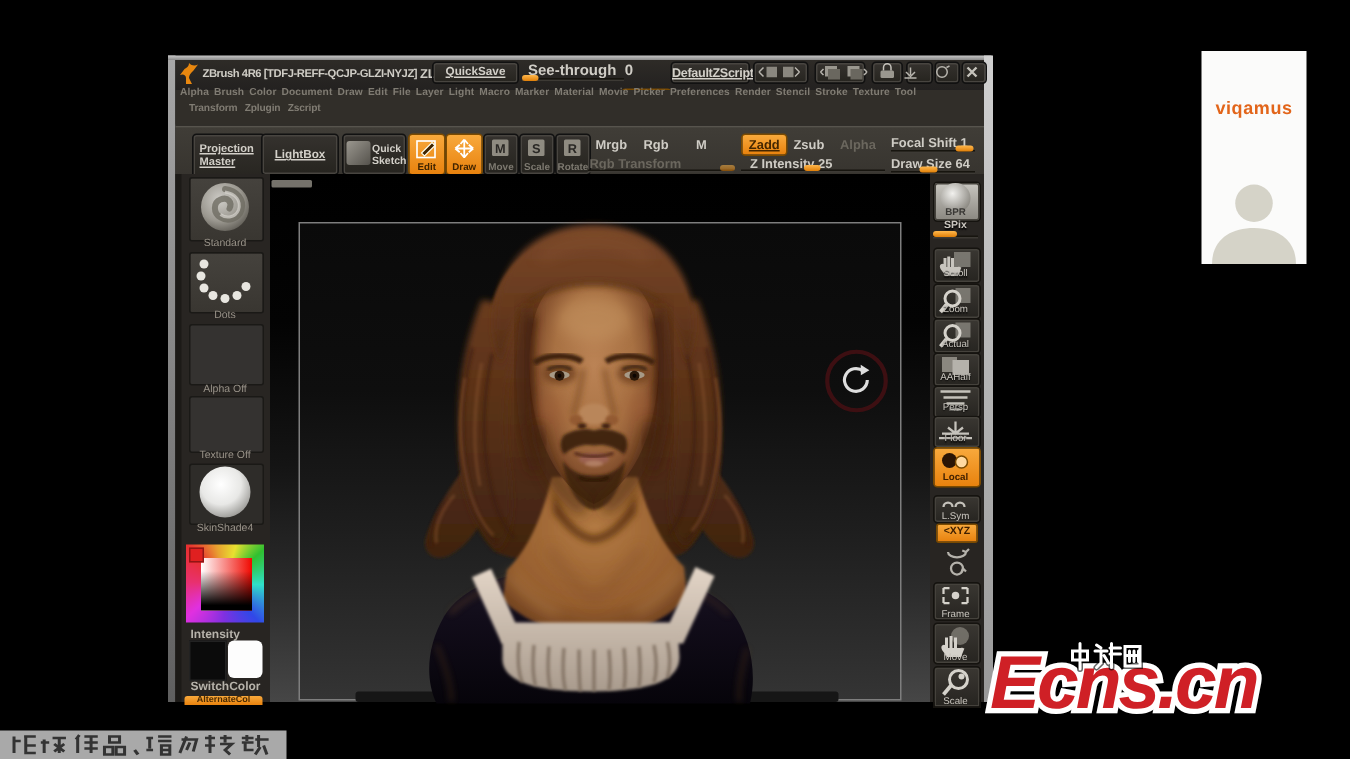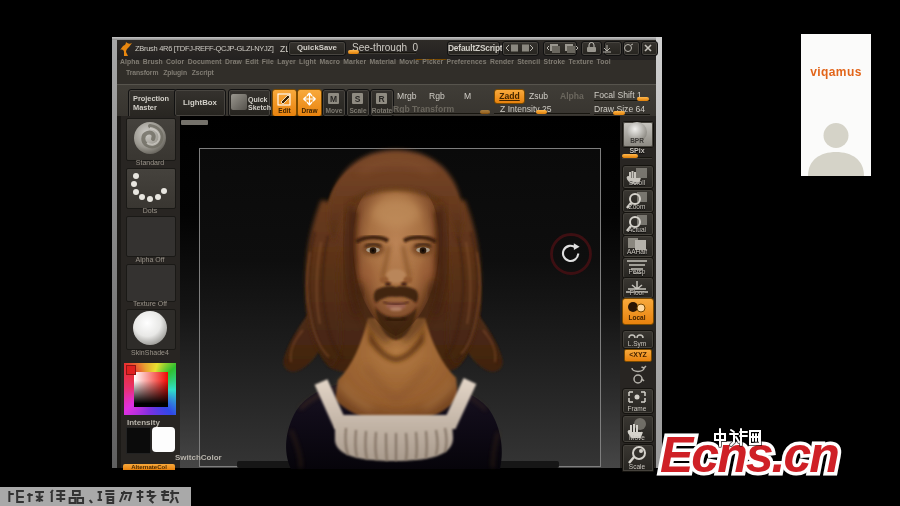--- a/index.html
+++ b/index.html
@@ -1,19 +1,19 @@
 <!DOCTYPE html>
 <html><head><meta charset="utf-8">
 <style>
 html,body{margin:0;padding:0;background:#000;}
 body{width:900px;height:506px;position:relative;overflow:hidden;font-family:"Liberation Sans",sans-serif;}
 .a{position:absolute;}
-.btn{position:absolute;background:linear-gradient(#35322e,#26241f);border:1px solid #111;border-radius:3px;box-shadow:0 0 0 1px #484540 inset;color:#d3d0c9;font-weight:bold;}
+.btn{position:absolute;background:linear-gradient(#35322e,#26241f);border:1px solid #111;border-radius:3px;box-shadow:0 0 0 1px #484540 inset;color:#d3d0c9;font-weight:bold;text-decoration:underline;}
 .obtn{position:absolute;background:linear-gradient(#f8a93c,#e8820e);border:1px solid #7a4a00;border-radius:3px;color:#442600;font-weight:bold;}
-.lbl{position:absolute;font-weight:normal;color:#cfccc5;}
+.lbl{position:absolute;font-weight:bold;color:#cfccc5;}
 .dlbl{position:absolute;font-weight:bold;color:#6b675e;}
 .track{position:absolute;height:1px;background:#17150f;box-shadow:0 1px 0 #3d3a35;}
 .hdl{position:absolute;height:4px;background:linear-gradient(#ffb84d,#e07f08);border-radius:2px;}
 .thumb{position:absolute;left:126px;width:48px;background:linear-gradient(#45423d,#393631);border:1px solid #1a1916;border-radius:2px;}
 .tlab{position:absolute;left:126px;width:48px;text-align:center;font-size:7px;color:#989288;}
 .shbtn{position:absolute;left:622px;width:30px;background:linear-gradient(#3a3732,#262420);border:1px solid #15130f;border-radius:3px;box-shadow:0 0 0 1px #45423c inset;}
 .shlab{position:absolute;left:622px;width:30px;text-align:center;font-size:6.5px;color:#cac6bf;text-shadow:0 1px 1px #000;}
 .m1{position:absolute;font-size:8px;color:#807c73;font-weight:bold;letter-spacing:0.1px;}
 </style></head>
 <body>
@@ -309,21 +309,21 @@
       <circle cx="23" cy="18" r="17" fill="url(#mat)"></circle>
     </svg></div>
 <div class="tlab" style="top:349px;">SkinShade4</div>
 <div class="a" style="left:124px;top:363px;width:52px;height:52px;background:conic-gradient(from -45deg at 50% 50%, #e83030, #e8a030 9%, #e8e030 17%, #30c030 26%, #30e0c8 38%, #3048e8 51%, #8030e0 63%, #e030e0 76%, #e83070 88%, #e83030);"></div>
 <div class="a" style="left:134px;top:372px;width:34px;height:35px;background:linear-gradient(to right,#ffffff,#f00800);"></div>
 <div class="a" style="left:134px;top:372px;width:34px;height:35px;background:linear-gradient(to top,#000 10%,rgba(0,0,0,0) 75%);"></div>
 <div class="a" style="left:126px;top:365px;width:8px;height:8px;background:#e02020;border:1px solid #901515;"></div>
 <div class="a" style="left:127px;top:418px;font-size:8px;font-weight:bold;color:#b7b3ab;">Intensity</div>
 <div class="a" style="left:126px;top:427px;width:23px;height:25px;background:#0b0b0b;border:1px solid #222;"></div>
 <div class="a" style="left:152px;top:427px;width:23px;height:25px;background:#fdfdfd;border-radius:4px;"></div>
-<div class="a" style="left:127px;top:453px;font-size:8px;font-weight:bold;color:#b7b3ab;margin-left:48px;">SwitchColor</div>
+<div class="a" style="left:127px;top:453px;font-size:8px;font-weight:bold;color:#b7b3ab;">SwitchColor</div>
 <div class="a" style="left:123px;top:464px;width:52px;height:6px;background:linear-gradient(#f8a93c,#e8820e);border-radius:2px 2px 0 0;font-size:6px;color:#4a2a00;text-align:center;font-weight:bold;">AlternateCol</div>
 
 <div class="a" style="left:620px;top:116px;width:36px;height:352px;background:#282522;"></div>
 <div class="shbtn" style="top:121px;height:25px;background:linear-gradient(#c8c6c0,#8a8780);"><svg width="28" height="23" viewBox="0 0 28 23">
       <defs>
         <radialGradient id="bpr" cx="0.4" cy="0.35" r="0.8">
           <stop offset="0" stop-color="#f2f1ee"></stop>
           <stop offset="1" stop-color="#77746c"></stop>
         </radialGradient>
       </defs>

